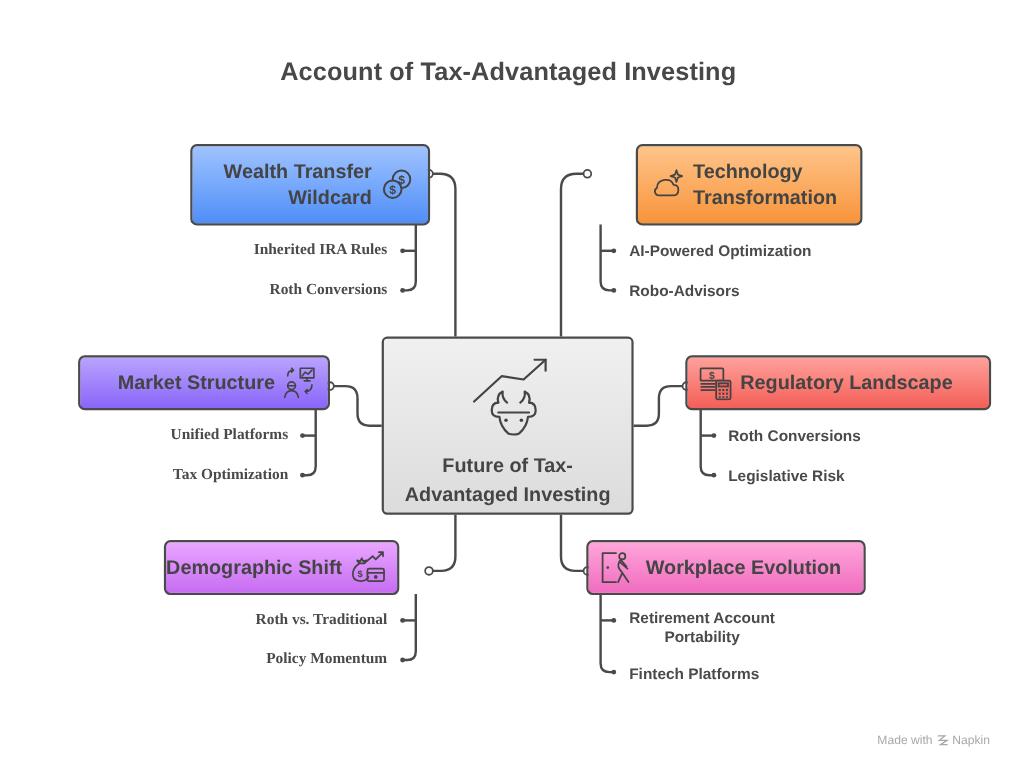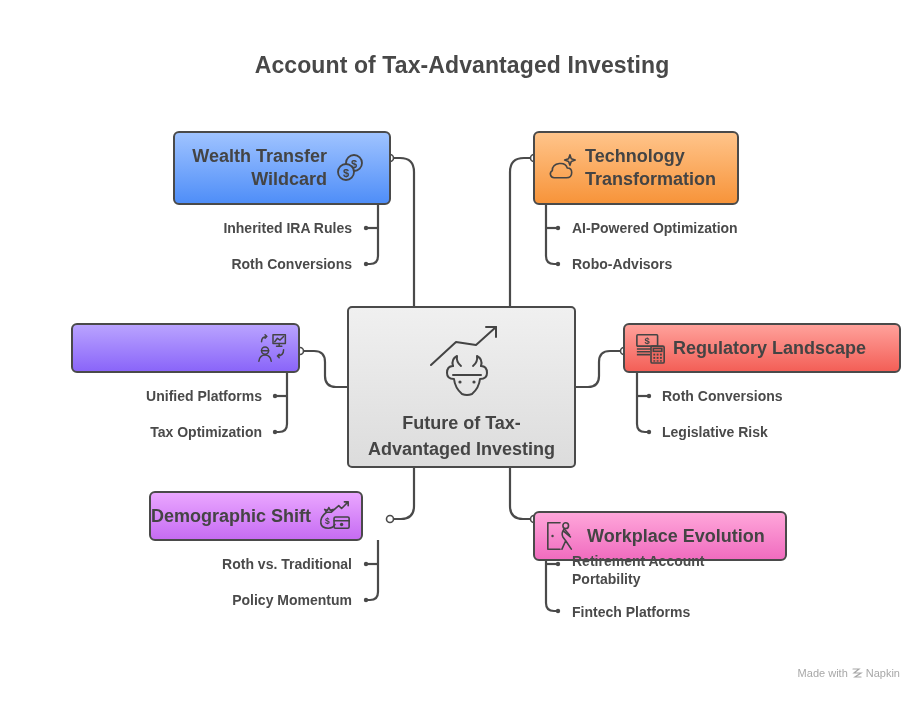--- a/index.html
+++ b/index.html
@@ -3,30 +3,30 @@
 <meta charset="utf-8">
 <style>
   html,body{margin:0;padding:0;background:#ffffff;}
   body{width:924px;height:702px;position:relative;overflow:hidden;font-family:"Liberation Sans","DejaVu Sans",sans-serif;color:#484848;}
   .title{position:absolute;left:0;width:924px;top:52px;text-align:center;font-size:23px;font-weight:bold;color:#484848;letter-spacing:0.1px;}
   svg.wires{position:absolute;left:0;top:0;}
   .node{position:absolute;box-sizing:border-box;border:2px solid #4a4a4a;border-radius:6px;display:flex;align-items:center;font-weight:bold;color:#444;font-size:18px;line-height:23px;}
   .node .lbl{white-space:pre-line;}
   .node .ico{width:34px;height:34px;flex:0 0 34px;}
   .blue{background:linear-gradient(#9fc3ff,#4f8ef8);}
-  .orange{background:linear-gradient(#ffc48a,#f7943a);}
+  .orange{background:linear-gradient(#ffc48a,#f7943a);margin-left:45px;}
   .purple{background:linear-gradient(#b9a3ff,#8a65f9);}
   .red{background:linear-gradient(#ffa19b,#f35f57);}
   .violet{background:linear-gradient(#eaa6ff,#c66cf3);}
   .pink{background:linear-gradient(#ffa6da,#f06cbf);}
   .center{position:absolute;left:347px;top:306px;width:229px;height:162px;box-sizing:border-box;border:2px solid #4a4a4a;border-radius:5px;background:linear-gradient(#f0f0f0,#dcdcdc);}
   .center .clabel{position:absolute;left:0;right:0;top:102px;text-align:center;font-size:18px;font-weight:bold;line-height:26px;color:#454545;white-space:pre-line;}
   .center svg{position:absolute;left:80px;top:18px;}
   .sub{position:absolute;font-size:14px;font-weight:bold;color:#4a4a4a;line-height:18px;white-space:pre-line;}
-  .sub.r{text-align:right;}
+  .sub.r{text-align:right;font-family:Liberation Serif, serif;}
   .footer{position:absolute;right:24px;top:667px;font-size:11px;color:#a8a8a8;display:flex;align-items:center;gap:3px;padding-left:32px;}
 </style>
 </head>
 <body>
 
 <div class="title">Account of Tax-Advantaged Investing</div>
 
 <svg class="wires" width="924" height="702">
   <g fill="none" stroke="#4a4a4a" stroke-width="2.2">
 
@@ -94,21 +94,21 @@
       <path d="M52 40 Q54 33 48 30 Q49 36 44 40"></path>
       <path d="M24 49 H52"></path>
     </g>
     <circle cx="31" cy="56" r="1.6" fill="#444"></circle>
     <circle cx="45" cy="56" r="1.6" fill="#444"></circle>
   </svg>
   <div class="clabel">Future of Tax-
 Advantaged Investing</div>
 </div>
 
-<div class="node blue" style="left:173px;top:131px;width:218px;height:74px;justify-content:flex-end;padding-right:22px;gap:6px;text-align:right;">
+<div class="node blue" style="left:173px;top:131px;width:218px;height:74px;justify-content:flex-end;padding-right:11px;gap:6px;text-align:right;">
   <span class="lbl">Wealth Transfer
 Wildcard</span>
   <svg class="ico" viewBox="0 0 34 34">
     <g fill="none" stroke="#444" stroke-width="1.8">
       <circle cx="21" cy="12" r="8"></circle>
       <circle cx="13" cy="21" r="8" fill="#6fa4fa"></circle>
     </g>
     <text x="21" y="16.5" font-size="11" font-weight="bold" text-anchor="middle" fill="#444" font-family="Liberation Sans, sans-serif">$</text>
     <text x="13" y="25.5" font-size="11" font-weight="bold" text-anchor="middle" fill="#444" font-family="Liberation Sans, sans-serif">$</text>
   </svg>
@@ -123,20 +123,21 @@
       <path d="M26 2 L27.5 6.5 L32 8 L27.5 9.5 L26 14 L24.5 9.5 L20 8 L24.5 6.5 Z"></path>
     </g>
   </svg>
   <span class="lbl">Technology
 Transformation</span>
 </div>
 <div class="sub" style="left:572px;top:219px;">AI-Powered Optimization</div>
 <div class="sub" style="left:572px;top:255px;">Robo-Advisors</div>
 
 <div class="node purple" style="left:71px;top:323px;width:229px;height:50px;justify-content:flex-end;padding-right:10px;gap:8px;">
+  <span class="lbl">Market Structure</span>
   <svg class="ico" viewBox="0 0 34 34" style="width:30px;height:30px;flex-basis:30px;">
     <g fill="none" stroke="#444" stroke-width="1.7" stroke-linecap="round" stroke-linejoin="round">
       <rect x="17" y="2" width="14" height="10"></rect>
       <path d="M19 10 L22 6 L25 8 L29 4"></path>
       <path d="M24 12 V15 M21 15 H27"></path>
       <path d="M4 10 Q4 4 10 4 M8 2 L10 4 L8 6"></path>
       <circle cx="8" cy="20" r="4"></circle>
       <path d="M4 20 H12"></path>
       <path d="M1 32 Q2 25 8 25 Q14 25 15 32"></path>
       <path d="M29 19 Q29 26 22 26 M24 24 L22 26 L24 28"></path>
@@ -182,33 +183,33 @@
       <rect x="16" y="18" width="16" height="12" rx="1.5"></rect>
       <path d="M16 22 H32"></path>
     </g>
     <circle cx="24" cy="26" r="1.8" fill="#444"></circle>
     <text x="9" y="26" font-size="9" font-weight="bold" text-anchor="middle" fill="#444" font-family="Liberation Sans, sans-serif">$</text>
   </svg>
 </div>
 <div class="sub r" style="right:572px;top:555px;">Roth vs. Traditional</div>
 <div class="sub r" style="right:572px;top:591px;margin-left:23px;">Policy Momentum</div>
 
-<div class="node pink" style="left:533px;top:511px;width:254px;height:50px;padding-left:10px;gap:10px;">
+<div class="node pink" style="left:533px;top:491px;width:254px;height:50px;padding-left:10px;gap:10px;">
   <svg class="ico" viewBox="0 0 34 34" style="width:32px;height:32px;flex-basis:32px;">
     <g fill="none" stroke="#444" stroke-width="1.7" stroke-linecap="round" stroke-linejoin="round">
       <path d="M16 3 H3 V31 H16"></path>
       <circle cx="22" cy="6" r="3"></circle>
       <path d="M20 10 Q17 14 19 18 L22 22 L18 31 M22 22 L28 31 M20 12 L27 18"></path>
       <path d="M21 10 L26 16"></path>
     </g>
     <circle cx="8" cy="17" r="1.3" fill="#444"></circle>
   </svg>
   <span class="lbl">Workplace Evolution</span>
 </div>
-<div class="sub" style="left:572px;top:552px;">Retirement Account
+<div class="sub" style="left:572px;top:552px;text-align:center;">Retirement Account
 Portability</div>
 <div class="sub" style="left:572px;top:603px;">Fintech Platforms</div>
 
 <div class="footer">
   <span>Made with</span>
   <svg width="12" height="12" viewBox="0 0 12 12">
     <g fill="none" stroke="#a8a8a8" stroke-width="1.2" stroke-linecap="round">
       <path d="M2 2 L8 2 L3 6 L10 6 L4 10 L10 10"></path>
     </g>
   </svg>

